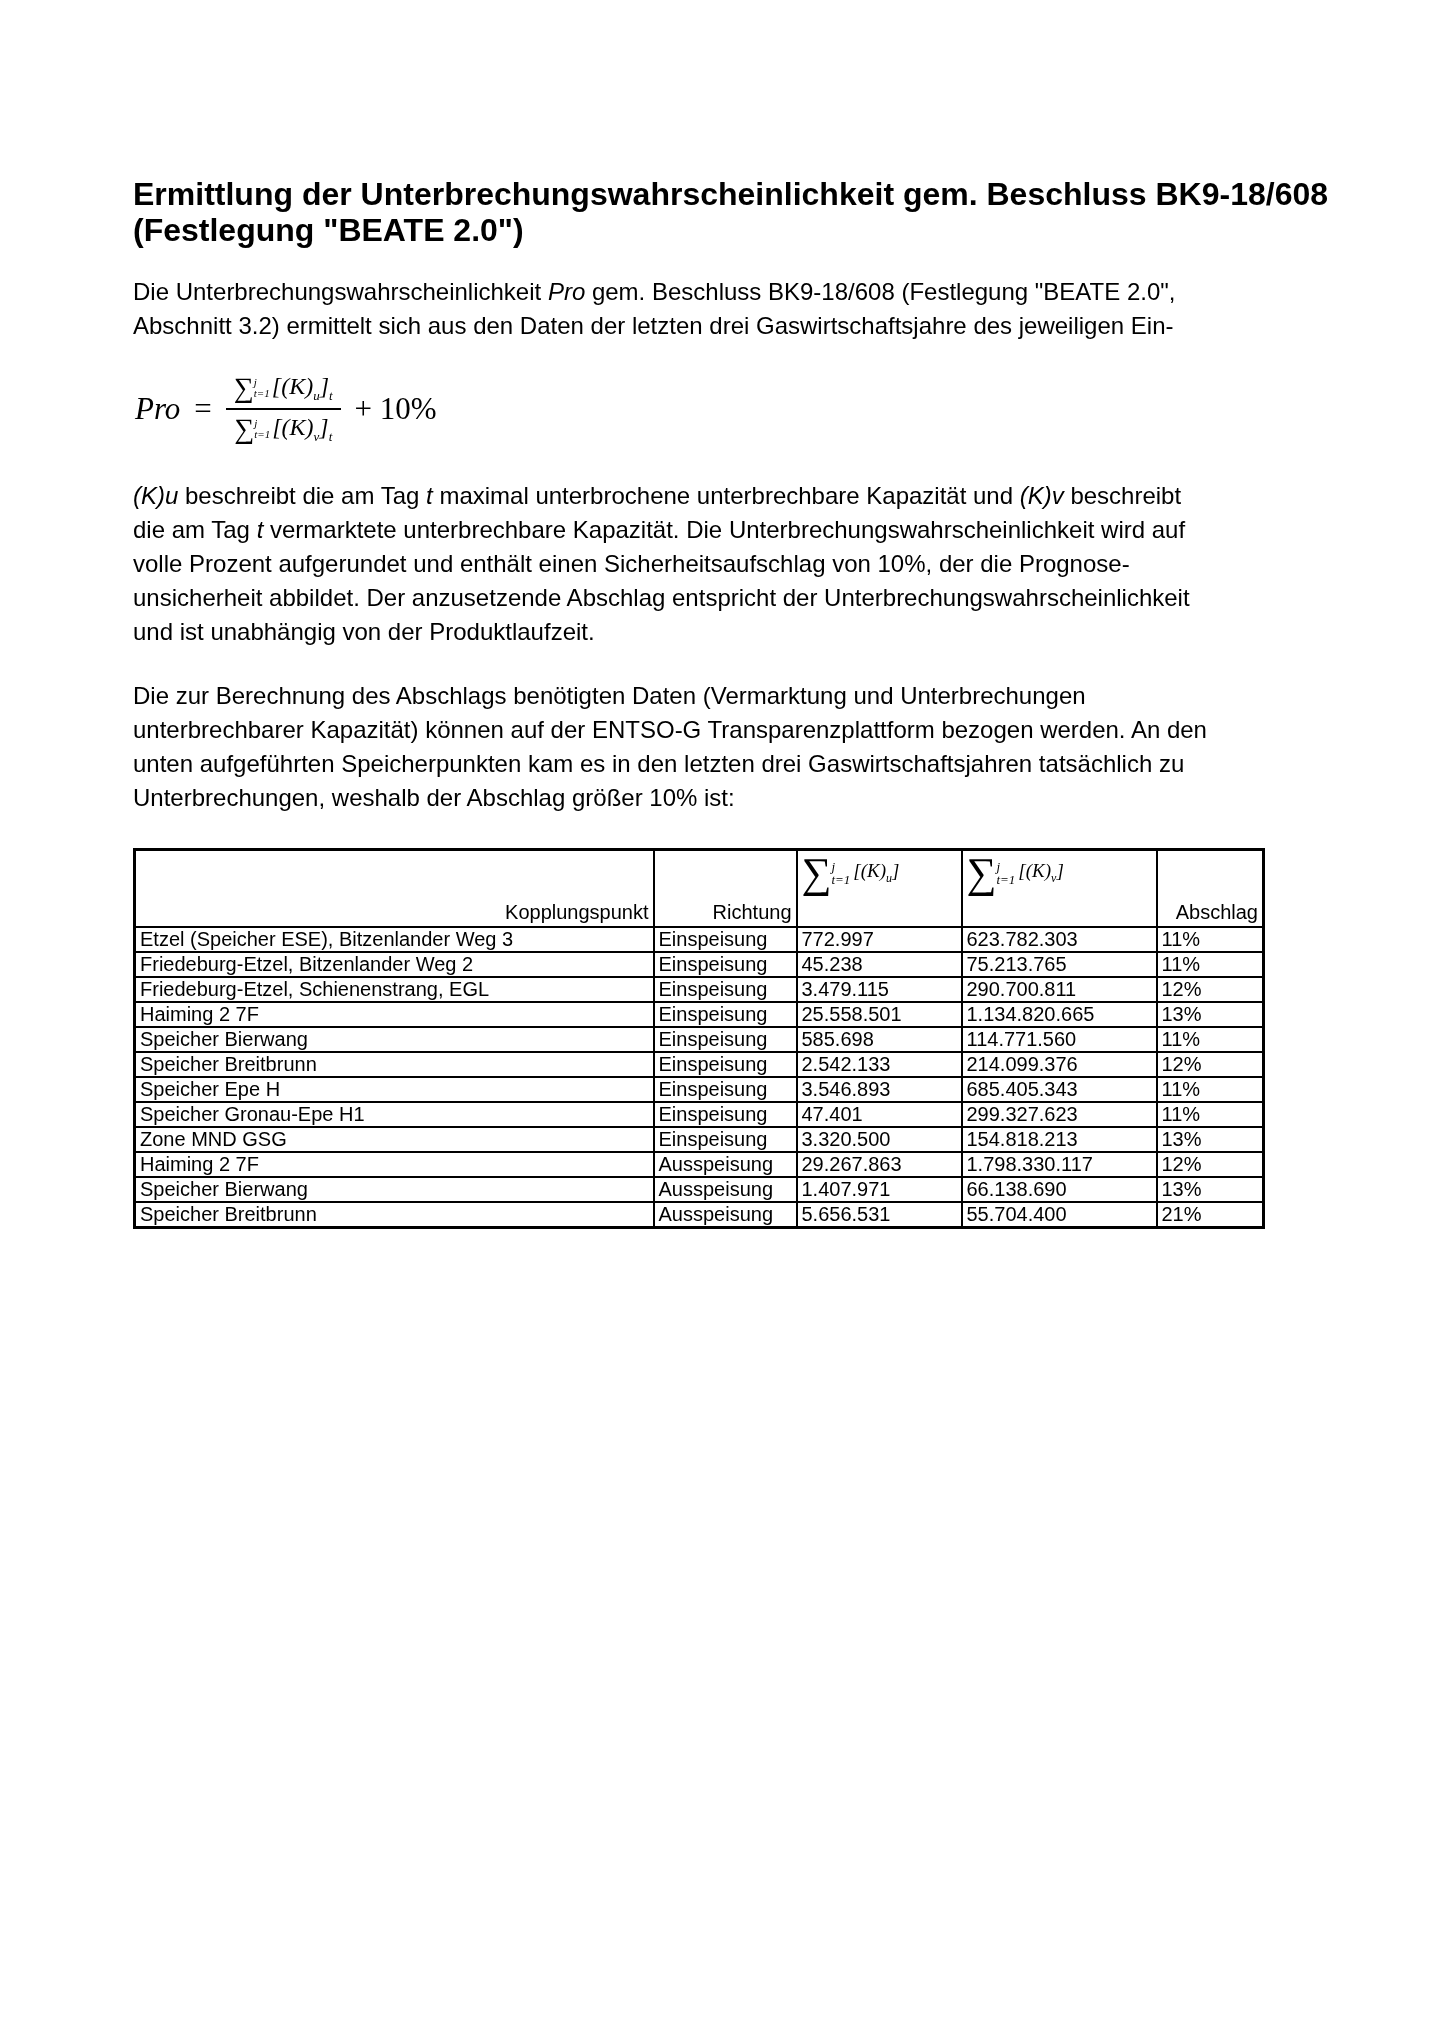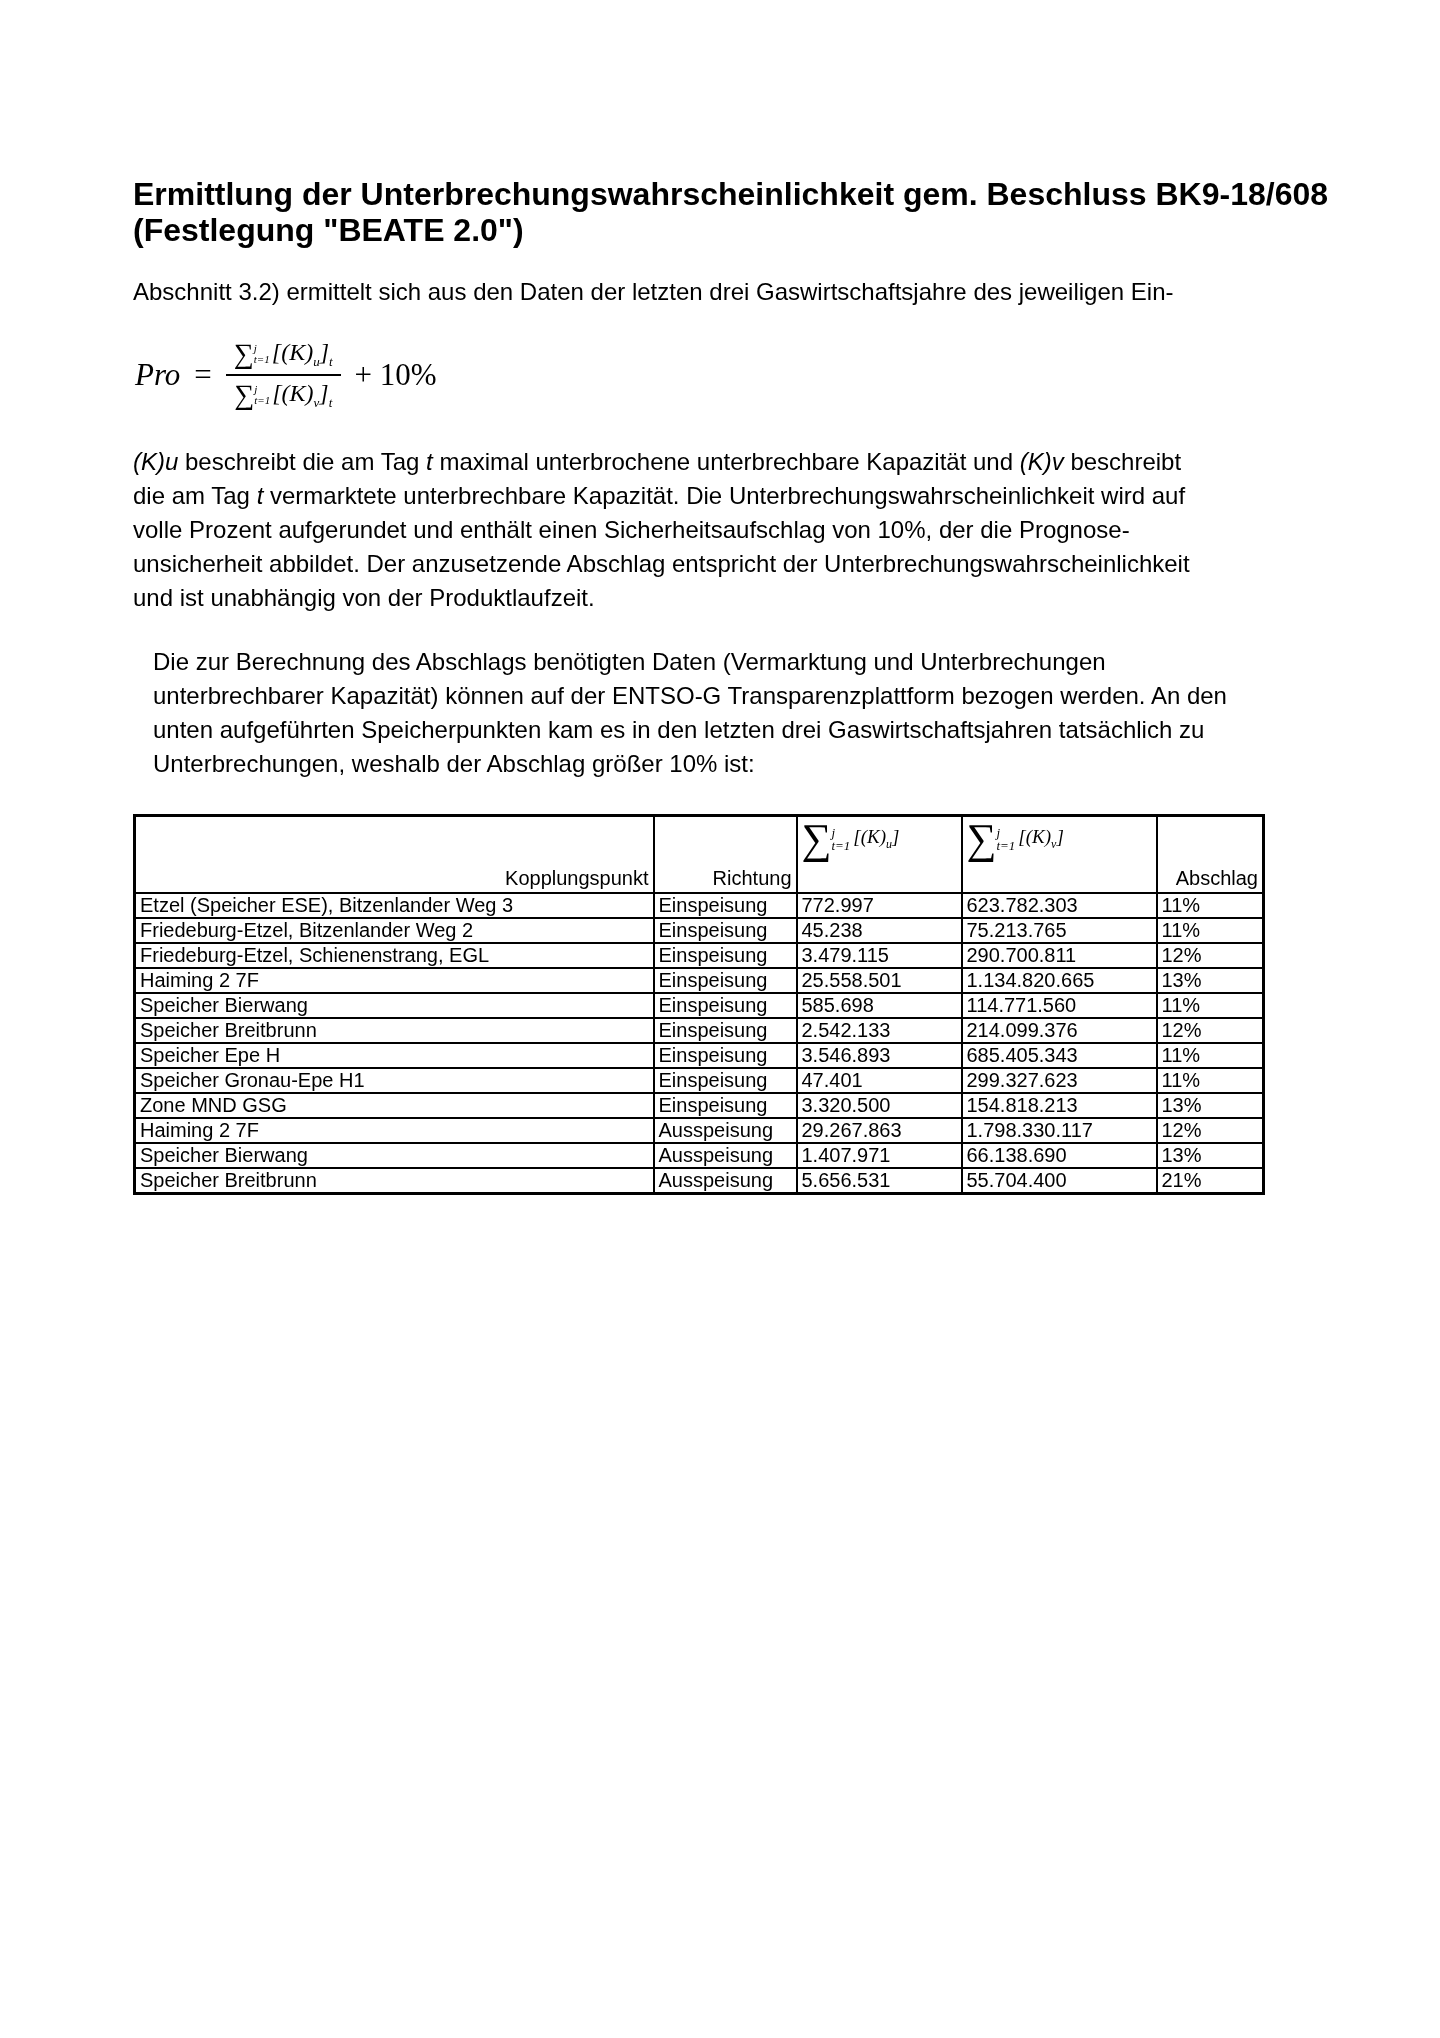--- a/index.html
+++ b/index.html
@@ -14,21 +14,21 @@
     overflow:hidden;
   }
   .line{white-space:nowrap;}
   .it{font-style:italic;}
   .doc-title{font-weight:700;font-size:32px;}
   .doc-title .line{line-height:36px;}
   .para{font-size:24px;}
   .para .line{line-height:34px;}
   .para-1{margin-top:27px;}
   .para-2{margin-top:0;}
-  .para-3{margin-top:30px;margin-left:20px;}
+  .para-3{margin-top:30px;}
 
   
   .formula{
     display:flex;align-items:center;gap:14px;
     margin:30px 0 34px 2px;
     font-family:"Liberation Serif",serif;
     font-size:31px;
   }
   .formula .var{font-style:italic;}
   .frac{display:inline-flex;flex-direction:column;align-items:center;}
@@ -70,20 +70,21 @@
 <body>
 
 <div class="page">
 
   <div class="doc-title">
       <div class="line"><span>Ermittlung der Unterbrechungswahrscheinlichkeit gem. Beschluss BK9-18/608</span></div>
       <div class="line"><span>(Festlegung "BEATE 2.0")</span></div>
     </div>
 
   <div class="para para-1">
+      <div class="line"><span>Die Unterbrechungswahrscheinlichkeit </span><span class="it">Pro</span><span> gem. Beschluss BK9-18/608 (Festlegung "BEATE 2.0",</span></div>
       <div class="line"><span>Abschnitt 3.2) ermittelt sich aus den Daten der letzten drei Gaswirtschaftsjahre des jeweiligen Ein-</span></div>
     </div>
 
   <div class="formula">
     <span class="var">Pro</span>
     <span>=</span>
     <span class="frac">
       <span class="num">
         <span class="sum">
             <span class="sigma">∑</span>

